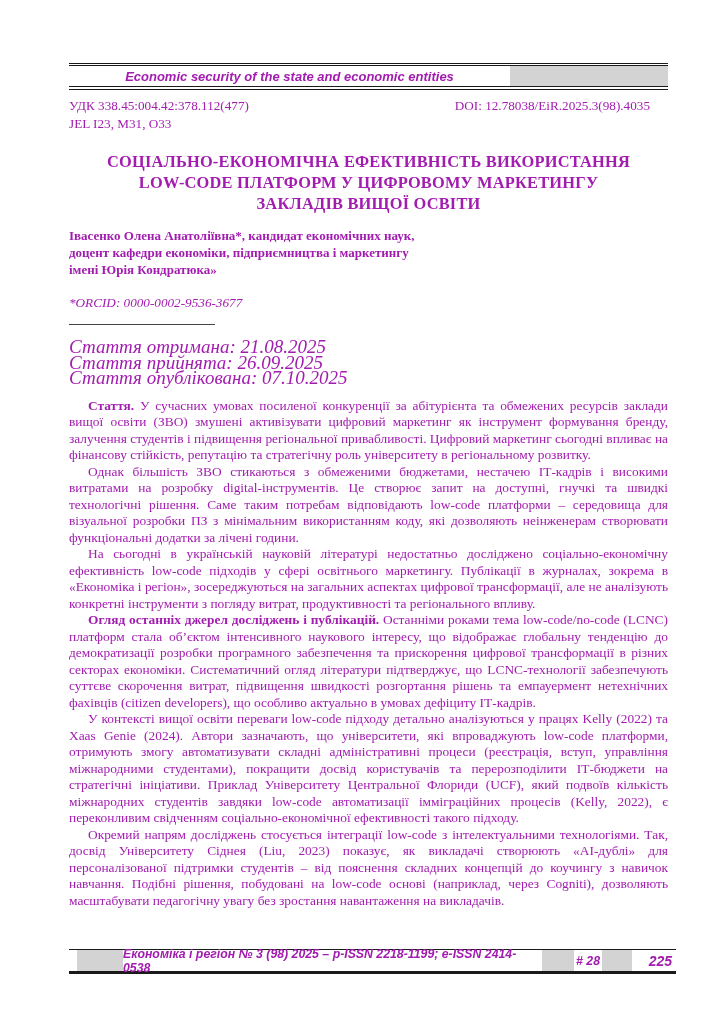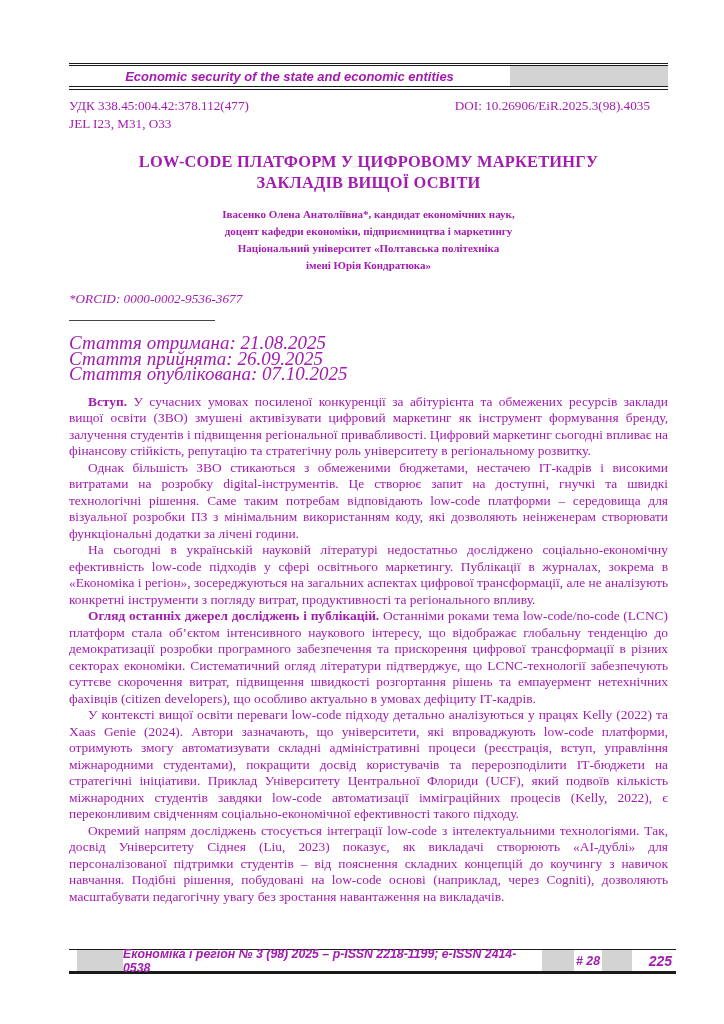--- a/index.html
+++ b/index.html
@@ -44,23 +44,23 @@
     margin-top:20px;
     text-align:center;
     font-weight:bold;
     font-size:16.4px;line-height:21px;
     letter-spacing:0.2px;
   }
 
   
   .authors{
     margin-top:13px;
-    text-align:center;
+    text-align:left;
     font-weight:bold;
-    font-size:11px;line-height:17px;
+    font-size:13px;line-height:17px;
   }
 
   .orcid{
     margin-top:18px;
     font-style:italic;
     font-size:13.2px;line-height:14px;
   }
 
   
   .license{margin-top:14px;}
@@ -99,50 +99,50 @@
 <div class="page">
   <div class="content">
 
     <div class="running-header">
       <div class="rh-text">Economic security of the state and economic entities</div>
       <div class="rh-gray"></div>
     </div>
 
     <div class="meta-row">
       <span class="udc">УДК 338.45:004.42:378.112(477)</span>
-      <span class="doi">DOI: 10.26906/EiR.2025.3(98).4035</span>
+      <span class="doi">DOI: 12.78038/EiR.2025.3(98).4035</span>
     </div>
     <div class="jel">JEL I23, M31, O33</div>
 
     <div class="title">
+      <div>СОЦІАЛЬНО-ЕКОНОМІЧНА ЕФЕКТИВНІСТЬ ВИКОРИСТАННЯ</div>
       <div>LOW-CODE ПЛАТФОРМ У ЦИФРОВОМУ МАРКЕТИНГУ</div>
       <div>ЗАКЛАДІВ ВИЩОЇ ОСВІТИ</div>
     </div>
 
     <div class="authors">
       <div>Івасенко Олена Анатоліївна*, кандидат економічних наук,</div>
       <div>доцент кафедри економіки, підприємництва і маркетингу</div>
-      <div>Національний університет «Полтавська політехніка</div>
       <div>імені Юрія Кондратюка»</div>
     </div>
 
     <div class="orcid">*ORCID: 0000-0002-9536-3677</div>
 
     <div class="license">
       <div class="license-rule"></div>
     </div>
 
     <div class="dates">
       <div>Стаття отримана: 21.08.2025</div>
       <div>Стаття прийнята: 26.09.2025</div>
       <div>Стаття опублікована: 07.10.2025</div>
     </div>
 
     <div class="article-body">
-        <p><b>Вступ. </b>У сучасних умовах посиленої конкуренції за абітурієнта та обмежених ресурсів заклади вищої освіти (ЗВО) змушені активізувати цифровий маркетинг як інструмент формування бренду, залучення студентів і підвищення регіональної привабливості. Цифровий маркетинг сьогодні впливає на фінансову стійкість, репутацію та стратегічну роль університету в регіональному розвитку.</p>
+        <p><b>Стаття. </b>У сучасних умовах посиленої конкуренції за абітурієнта та обмежених ресурсів заклади вищої освіти (ЗВО) змушені активізувати цифровий маркетинг як інструмент формування бренду, залучення студентів і підвищення регіональної привабливості. Цифровий маркетинг сьогодні впливає на фінансову стійкість, репутацію та стратегічну роль університету в регіональному розвитку.</p>
         <p>Однак більшість ЗВО стикаються з обмеженими бюджетами, нестачею ІТ-кадрів і високими витратами на розробку digital-інструментів. Це створює запит на доступні, гнучкі та швидкі технологічні рішення. Саме таким потребам відповідають low-code платформи – середовища для візуальної розробки ПЗ з мінімальним використанням коду, які дозволяють неінженерам створювати функціональні додатки за лічені години.</p>
         <p>На сьогодні в українській науковій літературі недостатньо досліджено соціально-економічну ефективність low-code підходів у сфері освітнього маркетингу. Публікації в журналах, зокрема в «Економіка і регіон», зосереджуються на загальних аспектах цифрової трансформації, але не аналізують конкретні інструменти з погляду витрат, продуктивності та регіонального впливу.</p>
         <p><b>Огляд останніх джерел досліджень і публікацій. </b>Останніми роками тема low-code/no-code (LCNC) платформ стала об’єктом інтенсивного наукового інтересу, що відображає глобальну тенденцію до демократизації розробки програмного забезпечення та прискорення цифрової трансформації в різних секторах економіки. Систематичний огляд літератури  підтверджує, що LCNC-технології забезпечують суттєве скорочення витрат, підвищення швидкості розгортання рішень та емпауермент нетехнічних фахівців (citizen developers), що особливо актуально в умовах дефіциту ІТ-кадрів.</p>
         <p>У контексті вищої освіти переваги low-code підходу детально аналізуються у працях Kelly (2022) та Xaas Genie (2024). Автори зазначають, що університети, які впроваджують low-code платформи, отримують змогу автоматизувати складні адміністративні процеси (реєстрація, вступ, управління міжнародними студентами), покращити досвід користувачів та перерозподілити ІТ-бюджети на стратегічні ініціативи. Приклад Університету Центральної Флориди (UCF), який подвоїв кількість міжнародних студентів завдяки low-code автоматизації імміграційних процесів (Kelly, 2022), є переконливим свідченням соціально-економічної ефективності такого підходу.</p>
         <p>Окремий напрям досліджень стосується інтеграції low-code з інтелектуальними технологіями. Так, досвід Університету Сіднея (Liu, 2023) показує, як викладачі створюють «AI-дублі» для персоналізованої підтримки студентів – від пояснення складних концепцій до коучингу з навичок навчання. Подібні рішення, побудовані на low-code основі (наприклад, через Cogniti), дозволяють масштабувати педагогічну увагу без зростання навантаження на викладачів.</p>
       </div>
   </div>
 
   <div class="page-footer">
     <div class="pf-gray pf-g1"></div>

